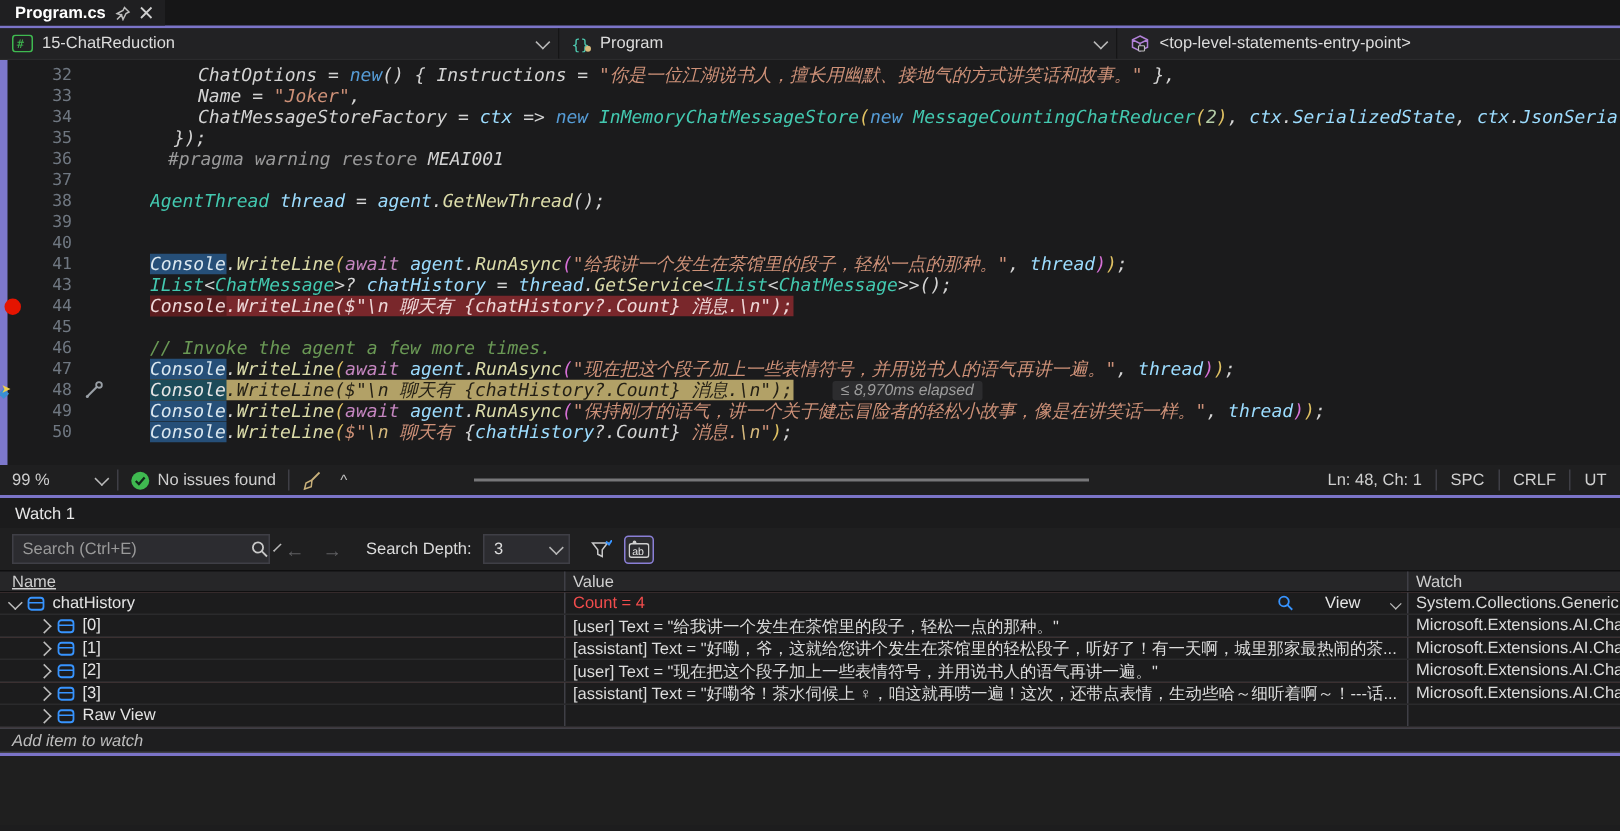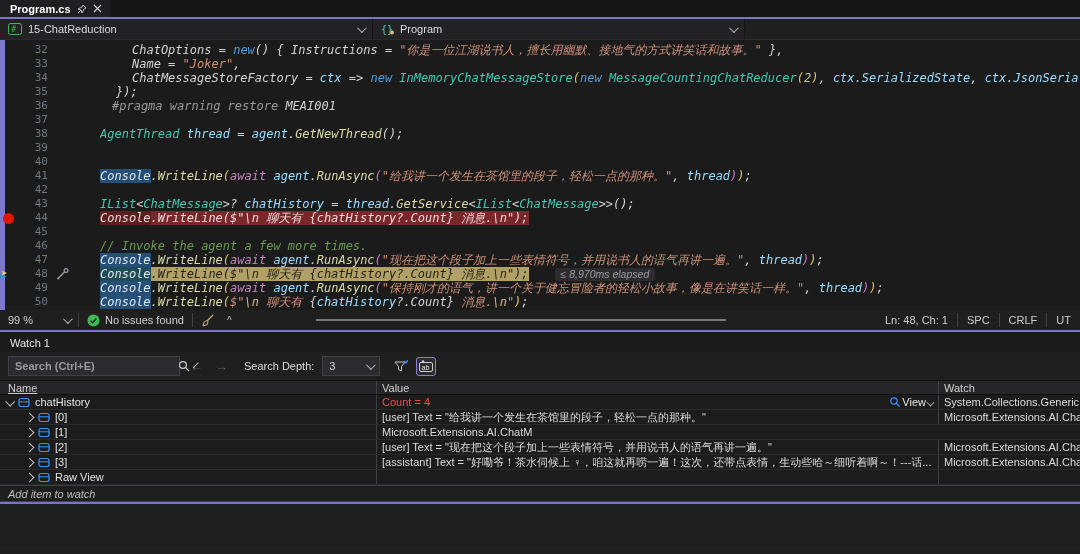--- a/index.html
+++ b/index.html
@@ -56,40 +56,40 @@
   .hthumb { position:absolute; left:80px; right:150px; top:9px; height:2px; background:#777779; }
   .rstat { display:flex; align-items:center; height:100%; }
   .rstat .item { padding:0 9px; }
   .caret { font-size:10px; color:#c0c0c0; }
 
   
   .watch { background:#fca5a5; }
   .wtitle { height:20px; display:flex; align-items:flex-end; padding:0 10px 3px; font-size:11px; color:#e8e8e8; background:#1b1b1c; }
   .wtoolbar { height:28px; display:flex; align-items:center; gap:8px; padding:0 8px; background:#1f1f20; }
   .searchbox { width:172px; height:20px; background:#2c2c30; border:1px solid #3f3f46; display:flex; align-items:center; }
-  .searchbox input { flex:1; background:transparent; border:none; outline:none; color:#cdcdcd; font-size:11px; padding:0 6px; font-family:"Liberation Sans",sans-serif;font-weight:bold; }
+  .searchbox input { flex:1; background:transparent; border:none; outline:none; color:#cdcdcd; font-size:11px; padding:0 6px; font-family:"Liberation Sans",sans-serif; }
   .searchbox input::placeholder { color:#9a9a9a; }
   .sicon { display:flex; align-items:center; padding:0 4px; }
   .navarrow { font-size:13px; color:#5f5f62; padding:0 2px; }
   .depthlabel { font-size:11px; color:#dcdcdc; margin-left:6px; }
   .depthsel { width:58px; height:20px; background:#2c2c30; border:1px solid #3f3f46; display:flex; align-items:center; padding:0 6px; font-size:11px; color:#dcdcdc; }
   .abbtn { width:20px; height:19px; border:1px solid #8a7fd6; border-radius:3px; display:flex; align-items:center; justify-content:center; background:#2c2c30; }
 
   .wgrid-header { height:15px; display:flex; background:#262628; border-top:1px solid #0f0f10; border-bottom:1px solid #0f0f10; font-size:11px; color:#cfcfcf; }
   .wname { width:377px; flex:none; border-right:1px solid #3f3f46; padding-left:8px; display:flex; align-items:center; overflow:hidden; white-space:nowrap; }
   .wval  { width:562px; flex:none; border-right:1px solid #3f3f46; padding-left:5px; display:flex; align-items:center; overflow:hidden; white-space:nowrap; position:relative; }
   .wtype { flex:1; padding-left:5px; display:flex; align-items:center; overflow:hidden; white-space:nowrap; }
   .wrow { height:15px; display:flex; font-size:11px; color:#dcdcdc; background:#1c1c1d; border-bottom:1px solid #2a2a2c; }
   .wrow .wname { padding-left:0; }
   .tw { width:7px; height:7px; border-right:1.3px solid #bdbdbd; border-bottom:1.3px solid #bdbdbd; display:inline-block; flex:none; }
   .tw.col { transform:rotate(-45deg); }
   .tw.exp { transform:rotate(45deg) translateY(-1px); }
   .nlabel { margin-left:5px; color:#e4e4e4; }
   .vchanged { color:#f14c4c; }
-  .viewbtn { position:absolute; right:4px; top:0; height:100%; display:flex; align-items:center; gap:1px; color:#e6e6e6; background:#1c1c1d; padding-left:4px; }
+  .viewbtn { position:absolute; right:4px; top:0; height:100%; display:flex; align-items:center; gap:20px; color:#e6e6e6; background:#1c1c1d; padding-left:4px; }
   .addrow { height:17px; border-top:1px solid #3f3f46; border-bottom:1px solid #3f3f46; display:flex; align-items:center; padding-left:8px; font-size:11px; font-style:italic; color:#bdbdbd; background:#1e1e1f; }
   .footer { height:46px; background:#1f1f1f; }
   svg { display:block; }
 </style>
 </head>
 <body>
 
 <div class="win">
 
   <div class="tabbar">
@@ -124,37 +124,45 @@
     <div class="navsec s2">
       <span>
         <svg width="13" height="12" viewBox="0 0 13 12">
             <text x="0" y="10" font-size="10" fill="#4ec9b0" font-family="DejaVu Sans Mono,monospace">{}</text>
             <circle cx="11" cy="9.5" r="2" fill="#d7ba7d"></circle>
           </svg>
       </span>
       <span class="navlabel">Program</span>
       <span class="spacer"></span>
       <span class="chev"></span>
+    </div>
+    <div class="navsec s3">
+      <span>
+        <svg width="14" height="13" viewBox="0 0 14 13">
+            <path d="M7 1 L12 3.5 L12 8.5 L7 11 L2 8.5 L2 3.5 Z M2 3.5 L7 6 L12 3.5 M7 6 L7 11" fill="none" stroke="#b180d7" stroke-width="1"></path>
+            <rect x="6" y="7.5" width="4" height="3.5" rx="0.5" fill="#1f1f20" stroke="#bdbdbd" stroke-width="0.8"></rect>
+          </svg>
+      </span>
+      <span class="navlabel">&lt;top-level-statements-entry-point&gt;</span>
     </div>
   </div>
 
   <div class="editor">
     <div class="lstrip"></div>
     <div>
         <div class="crow"><div class="g-margin"></div><div class="g-num">32</div><div class="g-icon"></div><div class="g-code"><span class="stmt" style="margin-left: 32px;"><span class="seg c-plain">ChatOptions = </span><span class="seg c-kw">new</span><span class="seg c-plain">() { Instructions = </span><span class="seg c-str">"你是一位江湖说书人，擅长用幽默、接地气的方式讲笑话和故事。" </span><span class="seg c-plain">},</span></span></div></div>
         <div class="crow"><div class="g-margin"></div><div class="g-num">33</div><div class="g-icon"></div><div class="g-code"><span class="stmt" style="margin-left: 32px;"><span class="seg c-plain">Name = </span><span class="seg c-str">"Joker"</span><span class="seg c-plain">,</span></span></div></div>
         <div class="crow"><div class="g-margin"></div><div class="g-num">34</div><div class="g-icon"></div><div class="g-code"><span class="stmt" style="margin-left: 32px;"><span class="seg c-plain">ChatMessageStoreFactory = </span><span class="seg c-var">ctx</span><span class="seg c-plain"> =&gt; </span><span class="seg c-kw">new </span><span class="seg c-type">InMemoryChatMessageStore</span><span class="seg c-gold">(</span><span class="seg c-kw">new </span><span class="seg c-type">MessageCountingChatReducer</span><span class="seg c-gold">(</span><span class="seg c-num">2</span><span class="seg c-gold">)</span><span class="seg c-plain">, </span><span class="seg c-var">ctx</span><span class="seg c-plain">.</span><span class="seg c-var">SerializedState</span><span class="seg c-plain">, </span><span class="seg c-var">ctx</span><span class="seg c-plain">.</span><span class="seg c-var">JsonSerializerOptions</span></span></div></div>
         <div class="crow"><div class="g-margin"></div><div class="g-num">35</div><div class="g-icon"></div><div class="g-code"><span class="stmt" style="margin-left: 16px;"><span class="seg c-plain">});</span></span></div></div>
         <div class="crow"><div class="g-margin"></div><div class="g-num">36</div><div class="g-icon"></div><div class="g-code"><span class="stmt" style="margin-left: 12px;"><span class="seg c-gray">#pragma warning restore </span><span class="seg c-plain">MEAI001</span></span></div></div>
         <div class="crow"><div class="g-margin"></div><div class="g-num">37</div><div class="g-icon"></div><div class="g-code"></div></div>
         <div class="crow"><div class="g-margin"></div><div class="g-num">38</div><div class="g-icon"></div><div class="g-code"><span class="stmt" style="margin-left: 0px;"><span class="seg c-type">AgentThread</span><span class="seg c-plain"> </span><span class="seg c-var">thread</span><span class="seg c-plain"> = </span><span class="seg c-var">agent</span><span class="seg c-plain">.</span><span class="seg c-method">GetNewThread</span><span class="seg c-plain">();</span></span></div></div>
         <div class="crow"><div class="g-margin"></div><div class="g-num">39</div><div class="g-icon"></div><div class="g-code"></div></div>
         <div class="crow"><div class="g-margin"></div><div class="g-num">40</div><div class="g-icon"></div><div class="g-code"></div></div>
         <div class="crow"><div class="g-margin"></div><div class="g-num">41</div><div class="g-icon"></div><div class="g-code"><span class="stmt" style="margin-left: 0px;"><span class="seg c-sym">Console</span><span class="seg c-plain">.</span><span class="seg c-method">WriteLine</span><span class="seg c-gold">(</span><span class="seg c-ctrl">await</span><span class="seg c-plain"> </span><span class="seg c-var">agent</span><span class="seg c-plain">.</span><span class="seg c-method">RunAsync</span><span class="seg c-pink">(</span><span class="seg c-str">"给我讲一个发生在茶馆里的段子，轻松一点的那种。"</span><span class="seg c-plain">, </span><span class="seg c-var">thread</span><span class="seg c-pink">)</span><span class="seg c-gold">)</span><span class="seg c-plain">;</span></span></div></div>
-        <div class="crow"><div class="g-margin"></div><div class="g-num">42</div><div class="g-icon"></div><div class="g-code"></div></div>
         <div class="crow"><div class="g-margin"></div><div class="g-num">43</div><div class="g-icon"></div><div class="g-code"><span class="stmt" style="margin-left: 0px;"><span class="seg c-type">IList</span><span class="seg c-plain">&lt;</span><span class="seg c-type">ChatMessage</span><span class="seg c-plain">&gt;? </span><span class="seg c-var">chatHistory</span><span class="seg c-plain"> = </span><span class="seg c-var">thread</span><span class="seg c-plain">.</span><span class="seg c-method">GetService</span><span class="seg c-plain">&lt;</span><span class="seg c-type">IList</span><span class="seg c-plain">&lt;</span><span class="seg c-type">ChatMessage</span><span class="seg c-plain">&gt;&gt;();</span></span></div></div>
         <div class="crow bp"><div class="g-margin"><span class="bpdot"></span></div><div class="g-num">44</div><div class="g-icon"></div><div class="g-code"><span class="stmt" style="margin-left: 0px;"><span class="seg c-sym">Console</span><span class="seg c-plain">.</span><span class="seg c-method">WriteLine</span><span class="seg c-gold">(</span><span class="seg c-str">$"</span><span class="seg c-esc">\n</span><span class="seg c-str"> 聊天有 </span><span class="seg c-plain">{</span><span class="seg c-var">chatHistory</span><span class="seg c-plain">?.Count</span><span class="seg c-plain">}</span><span class="seg c-str"> 消息.</span><span class="seg c-esc">\n</span><span class="seg c-str">"</span><span class="seg c-gold">)</span><span class="seg c-plain">;</span></span></div></div>
         <div class="crow"><div class="g-margin"></div><div class="g-num">45</div><div class="g-icon"></div><div class="g-code"></div></div>
         <div class="crow"><div class="g-margin"></div><div class="g-num">46</div><div class="g-icon"></div><div class="g-code"><span class="stmt" style="margin-left: 0px;"><span class="seg c-comment">// Invoke the agent a few more times.</span></span></div></div>
         <div class="crow"><div class="g-margin"></div><div class="g-num">47</div><div class="g-icon"></div><div class="g-code"><span class="stmt" style="margin-left: 0px;"><span class="seg c-sym">Console</span><span class="seg c-plain">.</span><span class="seg c-method">WriteLine</span><span class="seg c-gold">(</span><span class="seg c-ctrl">await</span><span class="seg c-plain"> </span><span class="seg c-var">agent</span><span class="seg c-plain">.</span><span class="seg c-method">RunAsync</span><span class="seg c-pink">(</span><span class="seg c-str">"现在把这个段子加上一些表情符号，并用说书人的语气再讲一遍。"</span><span class="seg c-plain">, </span><span class="seg c-var">thread</span><span class="seg c-pink">)</span><span class="seg c-gold">)</span><span class="seg c-plain">;</span></span></div></div>
         <div class="crow cur"><div class="g-margin"><span class="curdiamond"></span><span class="curarrow">➤</span></div><div class="g-num">48</div><div class="g-icon"><span><svg width="13" height="12" viewBox="0 0 13 12">
                 <path d="M2 10.5 L9 3.5" stroke="#9aa0a6" stroke-width="1.4"></path>
                 <circle cx="10" cy="2.6" r="1.9" fill="none" stroke="#9aa0a6" stroke-width="1.2"></circle>
                 <circle cx="2.2" cy="10.4" r="1" fill="#9aa0a6"></circle>
               </svg></span></div><div class="g-code"><span class="stmt" style="margin-left: 0px;"><span class="seg c-sym">Console</span><span class="seg c-plain">.</span><span class="seg c-method">WriteLine</span><span class="seg c-gold">(</span><span class="seg c-str">$"</span><span class="seg c-esc">\n</span><span class="seg c-str"> 聊天有 </span><span class="seg c-plain">{</span><span class="seg c-var">chatHistory</span><span class="seg c-plain">?.Count</span><span class="seg c-plain">}</span><span class="seg c-str"> 消息.</span><span class="seg c-esc">\n</span><span class="seg c-str">"</span><span class="seg c-gold">)</span><span class="seg c-plain">;</span></span><span class="perftip">≤ 8,970ms elapsed</span></div></div>
@@ -304,20 +312,23 @@
           <div class="wname" style="padding-left: 26px;">
             <span class="tw col"></span>
             <span style="margin-left: 5px;">
               <svg width="12" height="11" viewBox="0 0 12 11">
                 <rect x="1" y="1.5" width="10" height="8" rx="2" fill="none" stroke="#3794ff" stroke-width="1.2"></rect>
                 <path d="M1 4.8 h10" stroke="#3794ff" stroke-width="1"></path>
               </svg>
             </span>
             <span class="nlabel">[1]</span>
           </div>
+          <div class="wval">
+            <span>[assistant] Text = "好嘞，爷，这就给您讲个发生在茶馆里的轻松段子，听好了！有一天啊，城里那家最热闹的茶...</span>
+          </div>
           <div class="wtype">
             <span>Microsoft.Extensions.AI.ChatM</span>
           </div>
         </div>
         <div class="wrow">
           <div class="wname" style="padding-left: 26px;">
             <span class="tw col"></span>
             <span style="margin-left: 5px;">
               <svg width="12" height="11" viewBox="0 0 12 11">
                 <rect x="1" y="1.5" width="10" height="8" rx="2" fill="none" stroke="#3794ff" stroke-width="1.2"></rect>

